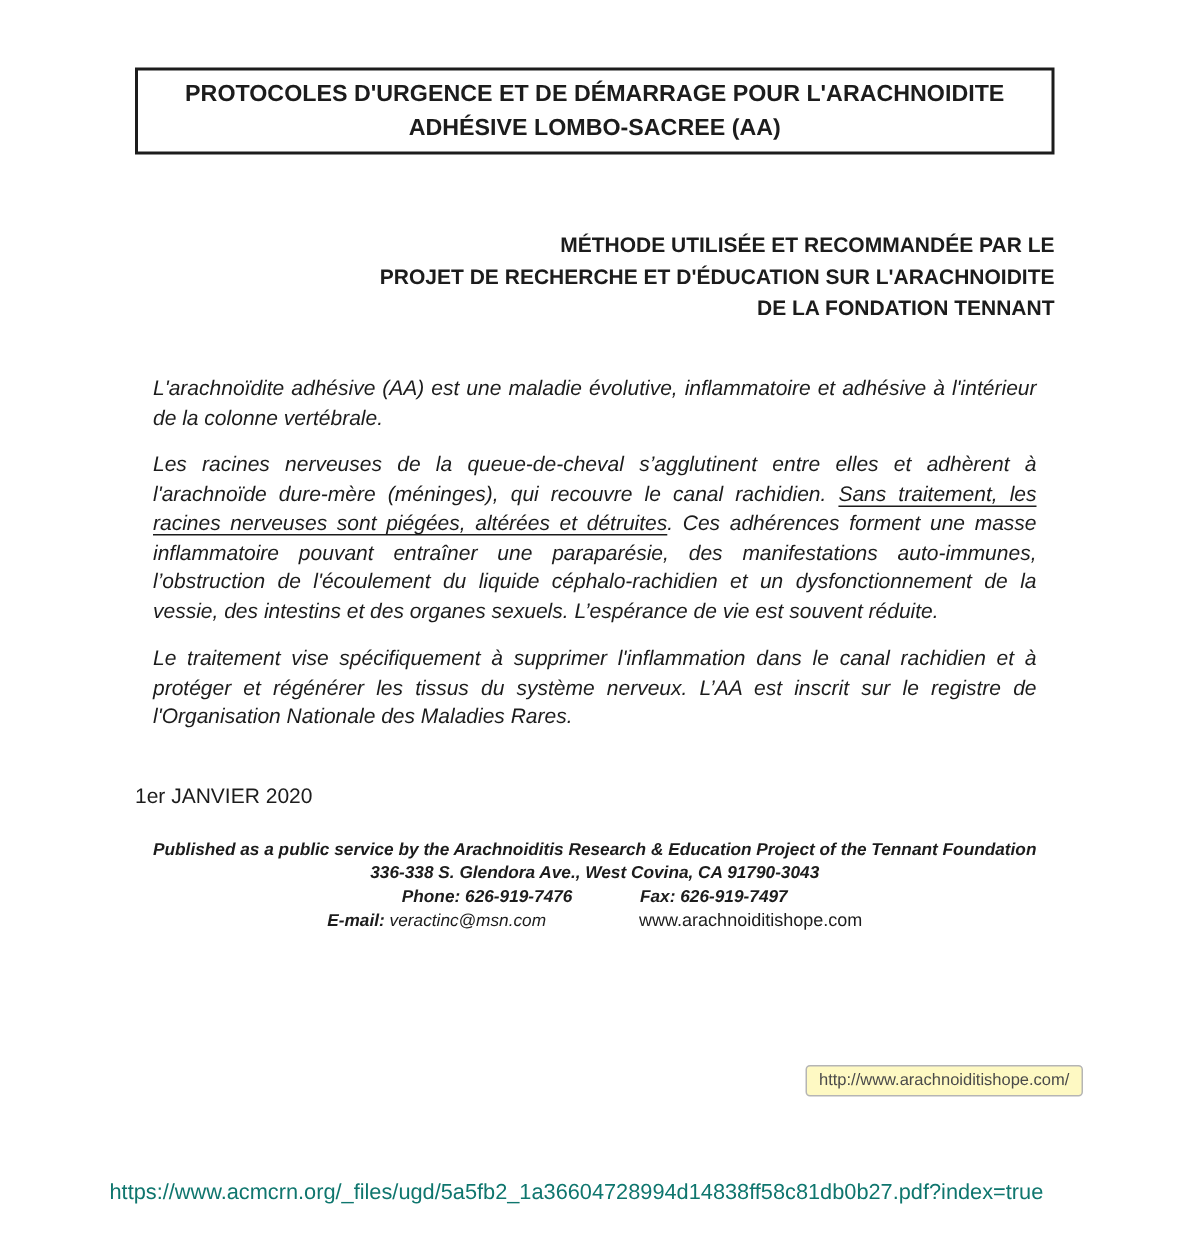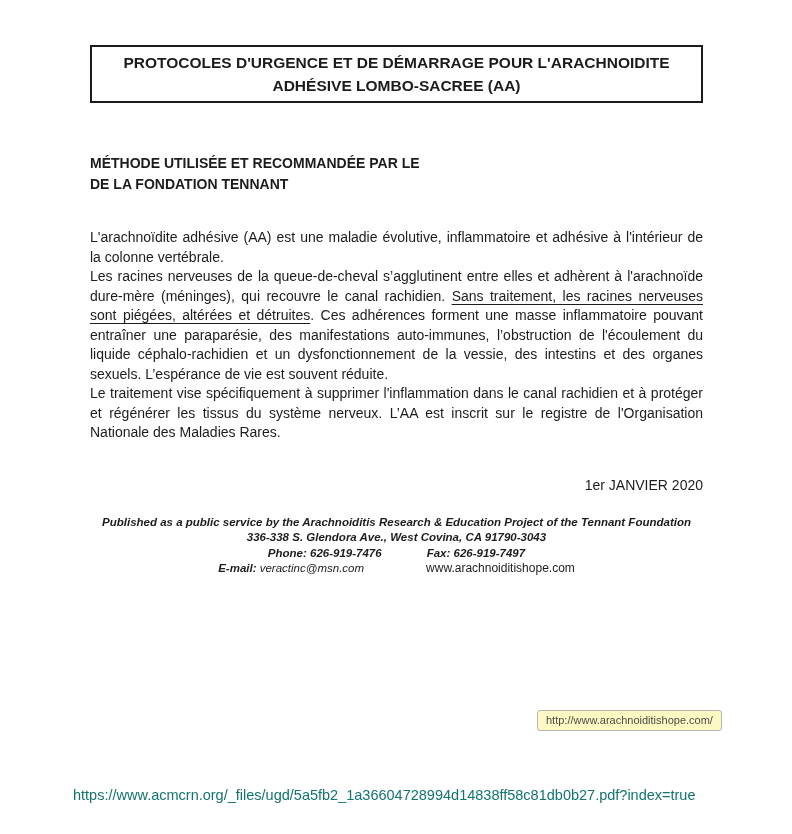--- a/index.html
+++ b/index.html
@@ -7,29 +7,29 @@
     position:relative; width:792px; height:834px; background:#ffffff;
     font-family:"Liberation Sans","DejaVu Sans",sans-serif; color:#1c1c1c;
     overflow:hidden;
   }
   .content { position:absolute; left:90px; top:0; width:613px; }
   .title-box {
     margin-top:45px; border:2px solid #1c1c1c; text-align:center;
     font-weight:bold; font-size:15.5px; line-height:23px; padding:4px 8px;
   }
   .subtitle {
-    margin-top:50px; text-align:left; font-weight:bold;
+    margin-top:50px; text-align:right; font-weight:bold;
     font-size:14px; line-height:21px;
   }
   .body-text { margin-top:33px; font-size:14px; line-height:19.5px; text-align:justify; }
-  .body-text p { margin:0; }
+  .body-text p { margin:12px;font-style:italic; }
   .u { text-decoration:underline; text-underline-offset:3px; }
   .mission { margin-top:40px; font-size:14px; line-height:21px; text-align:justify; }
   .mission b { font-weight:bold; }
-  .date-line { margin-top:34px; text-align:right; font-size:14px; }
+  .date-line { margin-top:34px; text-align:left; font-size:14px; }
   .footer {
     margin-top:22px; text-align:center; font-size:11.5px; line-height:15.5px;
     font-weight:bold; font-style:italic;
   }
   .footer .gap-l { margin-left:45px; }
   .footer .gap-xl { margin-left:62px;text-align:center; }
   .footer .lite { font-weight:normal; }
   .footer .plain { font-weight:normal; font-style:normal; font-size:12px; }
   .link-tooltip {
     position:absolute; left:537px; top:710px; white-space:nowrap;
@@ -48,20 +48,21 @@
 <div class="page">
   <div class="content">
 
     <div class="title-box">
       <div>PROTOCOLES D'URGENCE ET DE DÉMARRAGE POUR L'ARACHNOIDITE</div>
       <div>ADHÉSIVE LOMBO-SACREE (AA)</div>
     </div>
 
     <div class="subtitle">
       <div>MÉTHODE UTILISÉE ET RECOMMANDÉE PAR LE</div>
+      <div>PROJET DE RECHERCHE ET D'ÉDUCATION SUR L'ARACHNOIDITE</div>
       <div>DE LA FONDATION TENNANT</div>
     </div>
 
     <div class="body-text">
       <p><span>L'arachnoïdite adhésive (AA) est une maladie évolutive, inflammatoire et adhésive à l'intérieur de la colonne vertébrale.</span></p>
       <p><span>Les racines nerveuses de la queue-de-cheval s’agglutinent entre elles et adhèrent à l'arachnoïde dure-mère (méninges), qui recouvre le canal rachidien. </span><span class="u">Sans traitement, les racines nerveuses sont piégées, altérées et détruites</span><span>. Ces adhérences forment une masse inflammatoire pouvant entraîner une paraparésie, des manifestations auto-immunes, l’obstruction de l'écoulement du liquide céphalo-rachidien et un dysfonctionnement de la vessie, des intestins et des organes sexuels. L’espérance de vie est souvent réduite.</span></p>
       <p><span>Le traitement vise spécifiquement à supprimer l'inflammation dans le canal rachidien et à protéger et régénérer les tissus du système nerveux. L’AA est inscrit sur le registre de l'Organisation Nationale des Maladies Rares.</span></p>
     </div>
 
 

